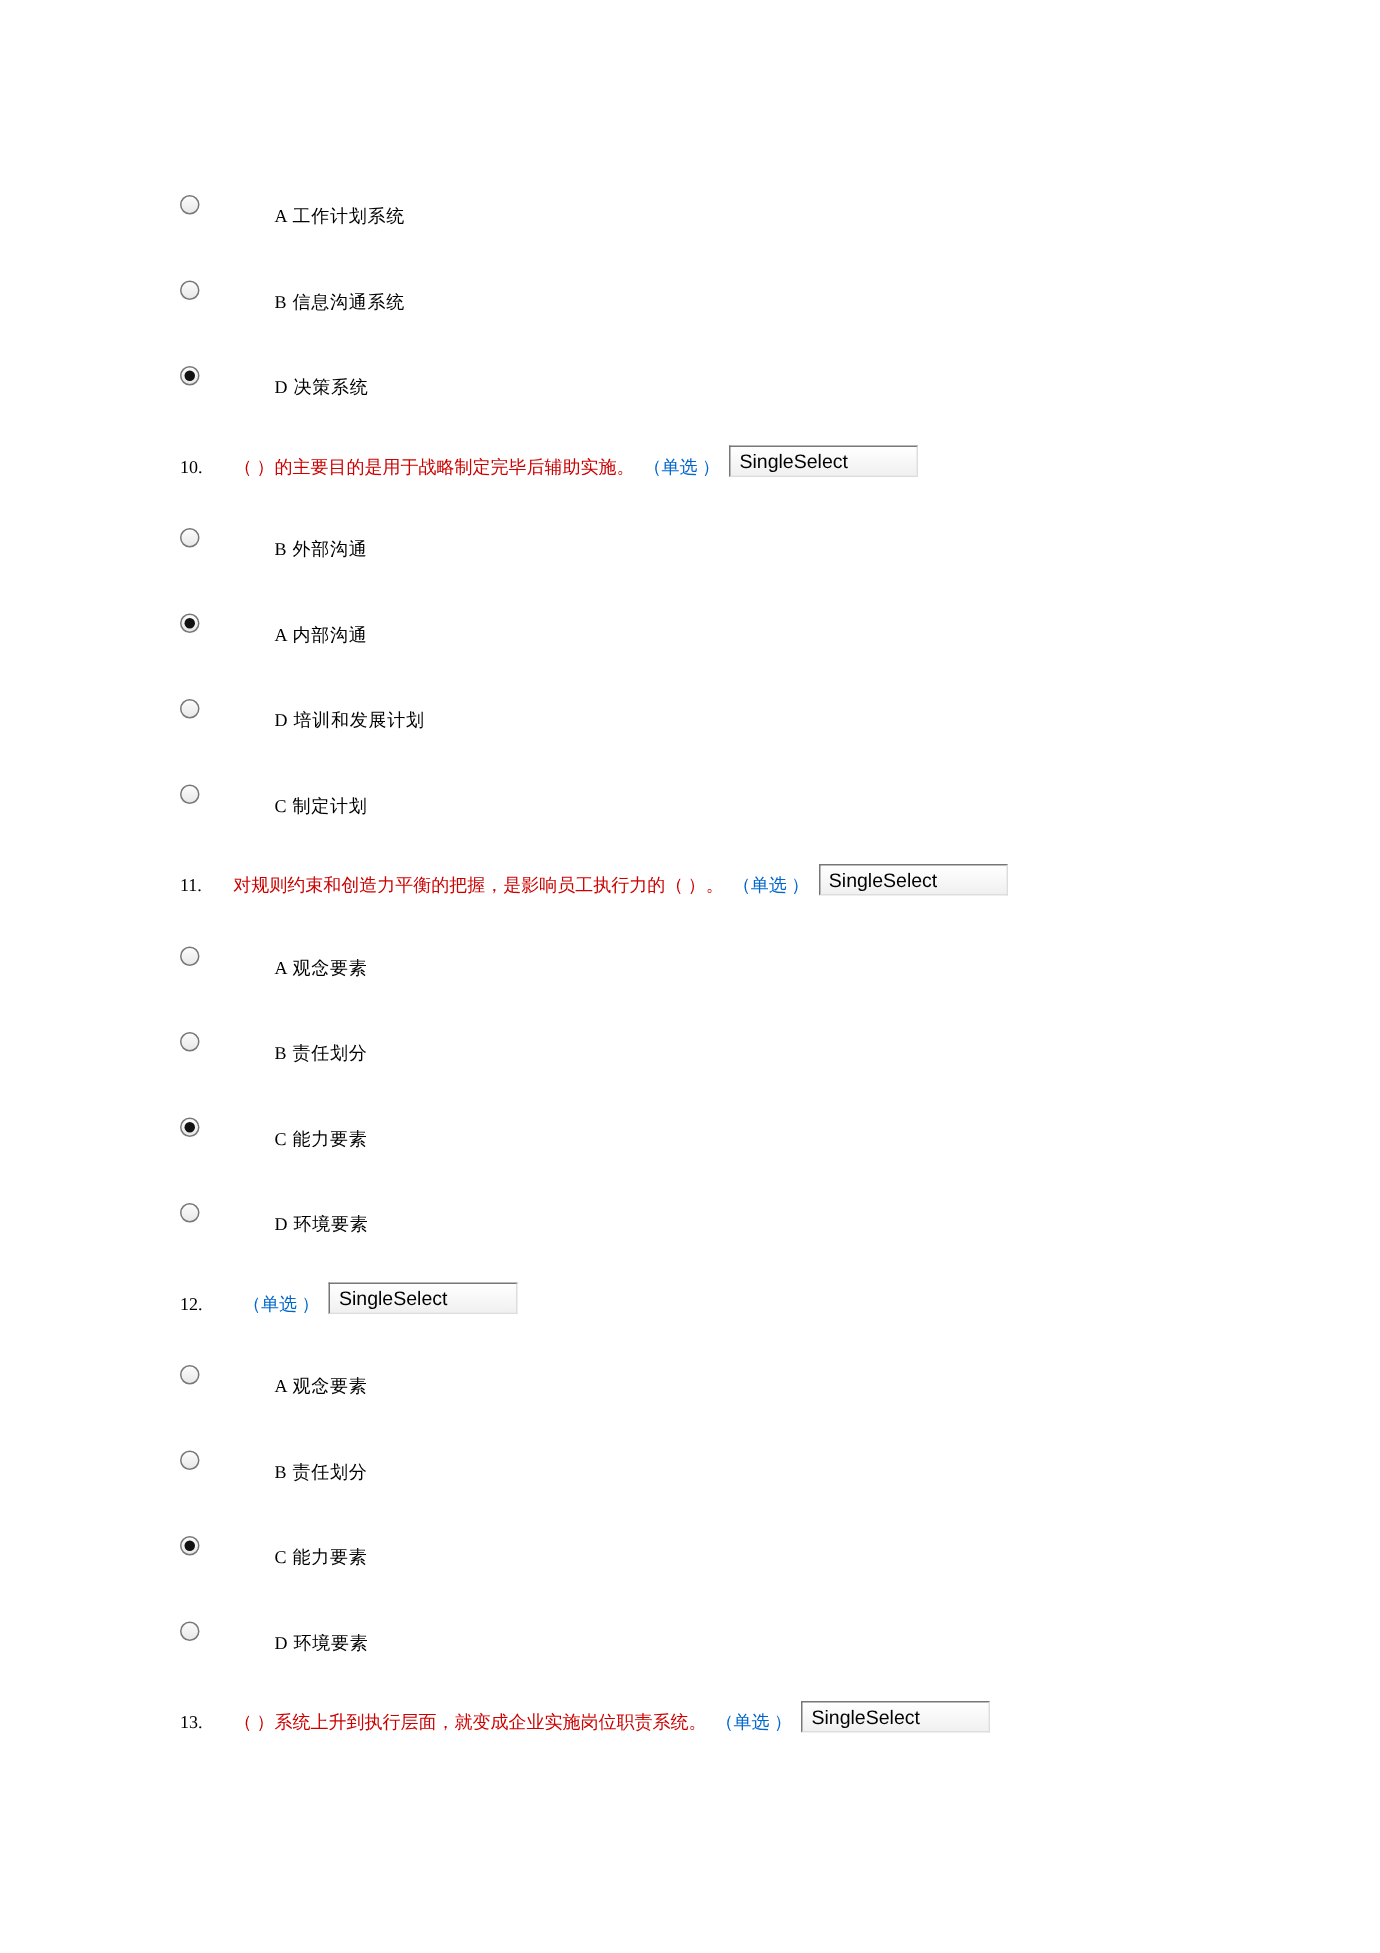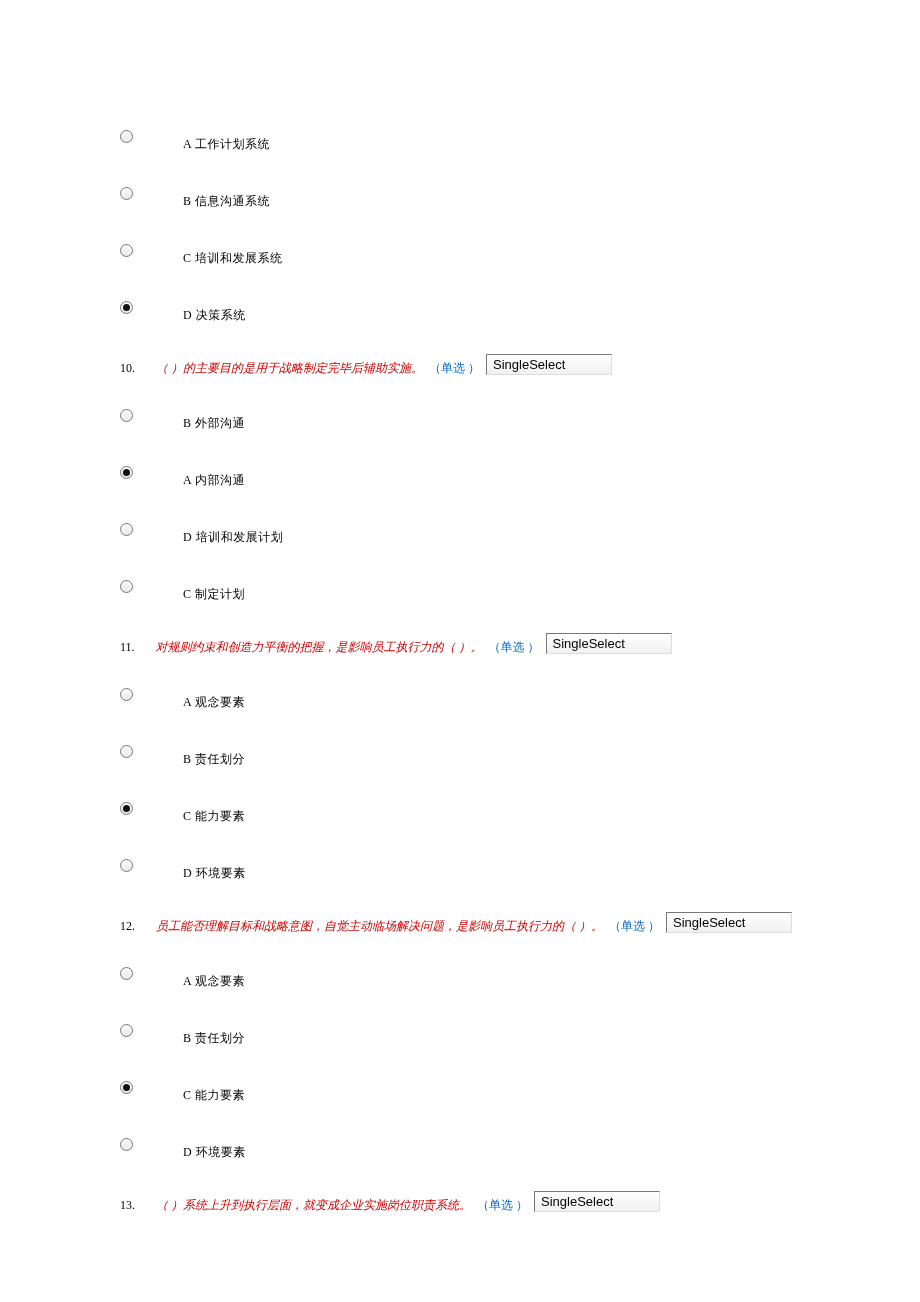--- a/index.html
+++ b/index.html
@@ -44,21 +44,21 @@
     padding-top: 6px;
   }
   .question {
     display: flex;
     align-items: center;
     flex-wrap: wrap;
     margin: 14px 0 30px 0;
     font-size: 12px;
   }
   .qnum { margin-right: 21px; white-space: nowrap; }
-  .qtext { color: #cc0000; font-style: italic; }
+  .qtext { color: #cc0000; }
   .qtype { color: #0066cc; margin: 0 4px 0 6px; white-space: nowrap; text-align: right;}
   .select-box {
     display: inline-block;
     border: 1px solid;
     border-color: #777 #ddd #ddd #777;
     background: linear-gradient(#fff,#f0f0f0);
     font-family: Arial, sans-serif;
     font-size: 13px;
     padding: 2px 46px 2px 6px;
     color: #000;
@@ -73,24 +73,20 @@
 
 <div class="page">
 
   <div class="option-row">
     <span class="radio"></span>
     <span class="opt-text">A 工作计划系统</span>
   </div>
   <div class="option-row">
     <span class="radio"></span>
     <span class="opt-text">B 信息沟通系统</span>
-  </div>
-  <div class="option-row">
-    <span class="radio"></span>
-    <span class="opt-text">C 培训和发展系统</span>
   </div>
   <div class="option-row">
     <span class="radio sel"></span>
     <span class="opt-text">D 决策系统</span>
   </div>
 
   <div class="question">
     <span class="qnum">10.</span>
     <span class="qtext">（ ）的主要目的是用于战略制定完毕后辅助实施。</span>
     <span class="qtype">（单选 ）</span>
@@ -131,21 +127,20 @@
     <span class="radio sel"></span>
     <span class="opt-text">C 能力要素</span>
   </div>
   <div class="option-row">
     <span class="radio"></span>
     <span class="opt-text">D 环境要素</span>
   </div>
 
   <div class="question">
     <span class="qnum">12.</span>
-    <span class="qtext">员工能否理解目标和战略意图，自觉主动临场解决问题，是影响员工执行力的（ ）。</span>
     <span class="qtype">（单选 ）</span>
     <span class="select-box">SingleSelect</span>
   </div>
   <div class="option-row">
     <span class="radio"></span>
     <span class="opt-text">A 观念要素</span>
   </div>
   <div class="option-row">
     <span class="radio"></span>
     <span class="opt-text">B 责任划分</span>

